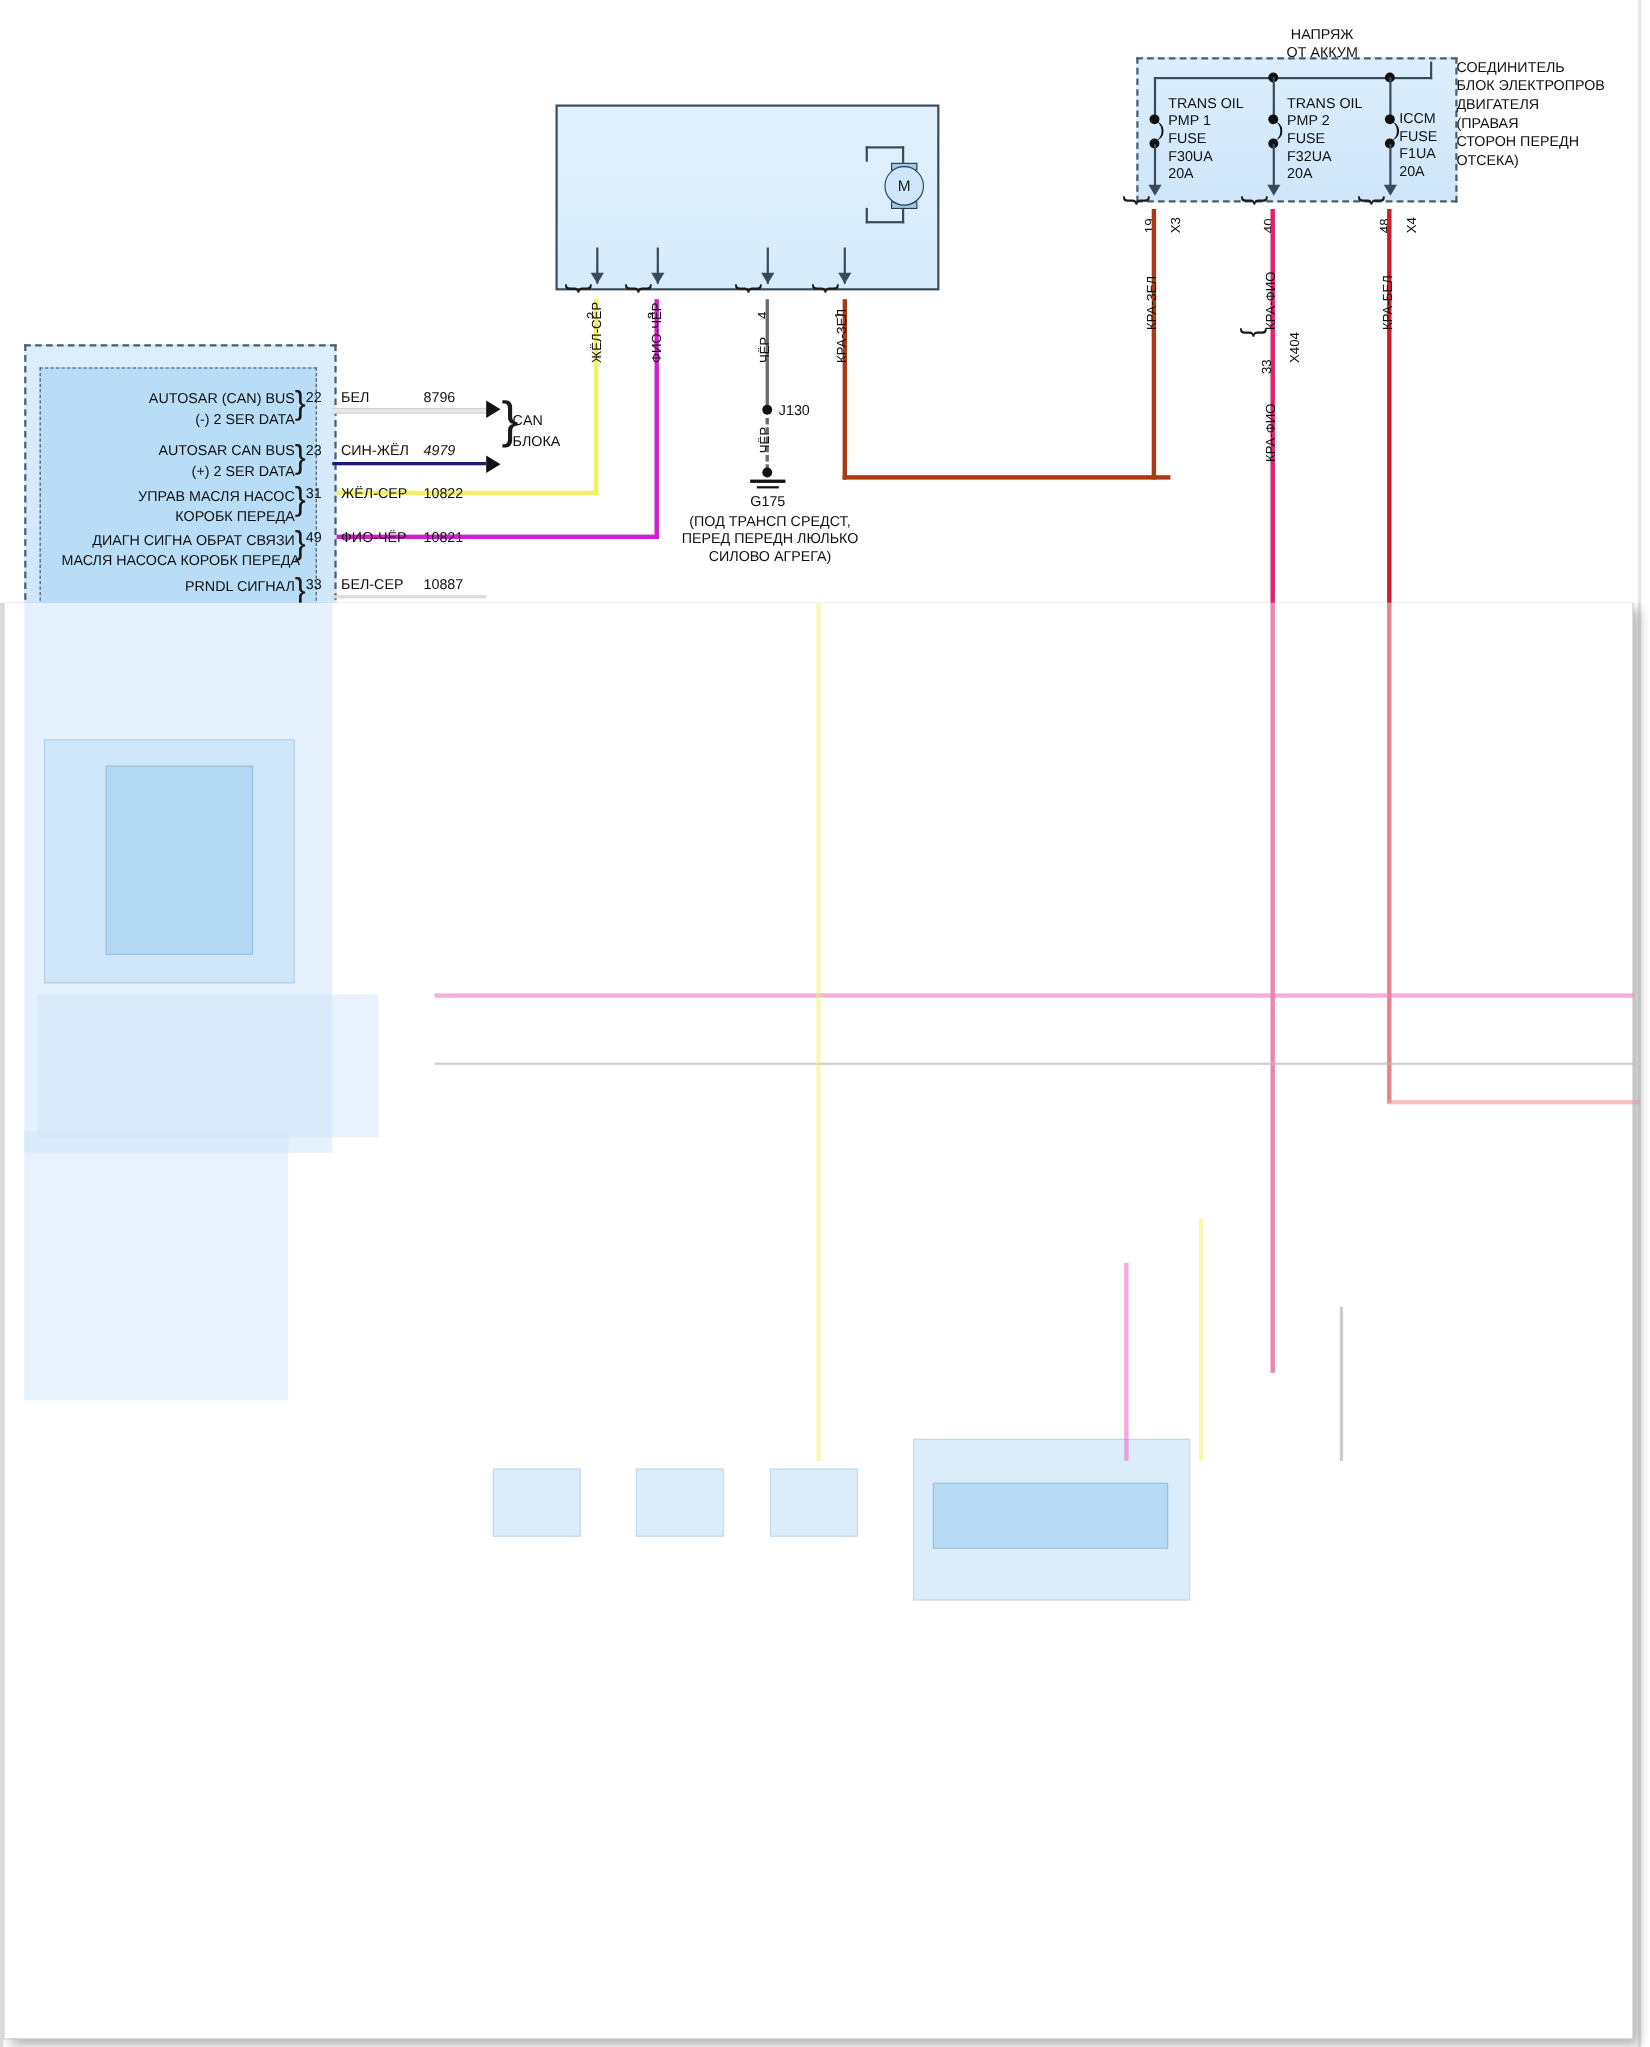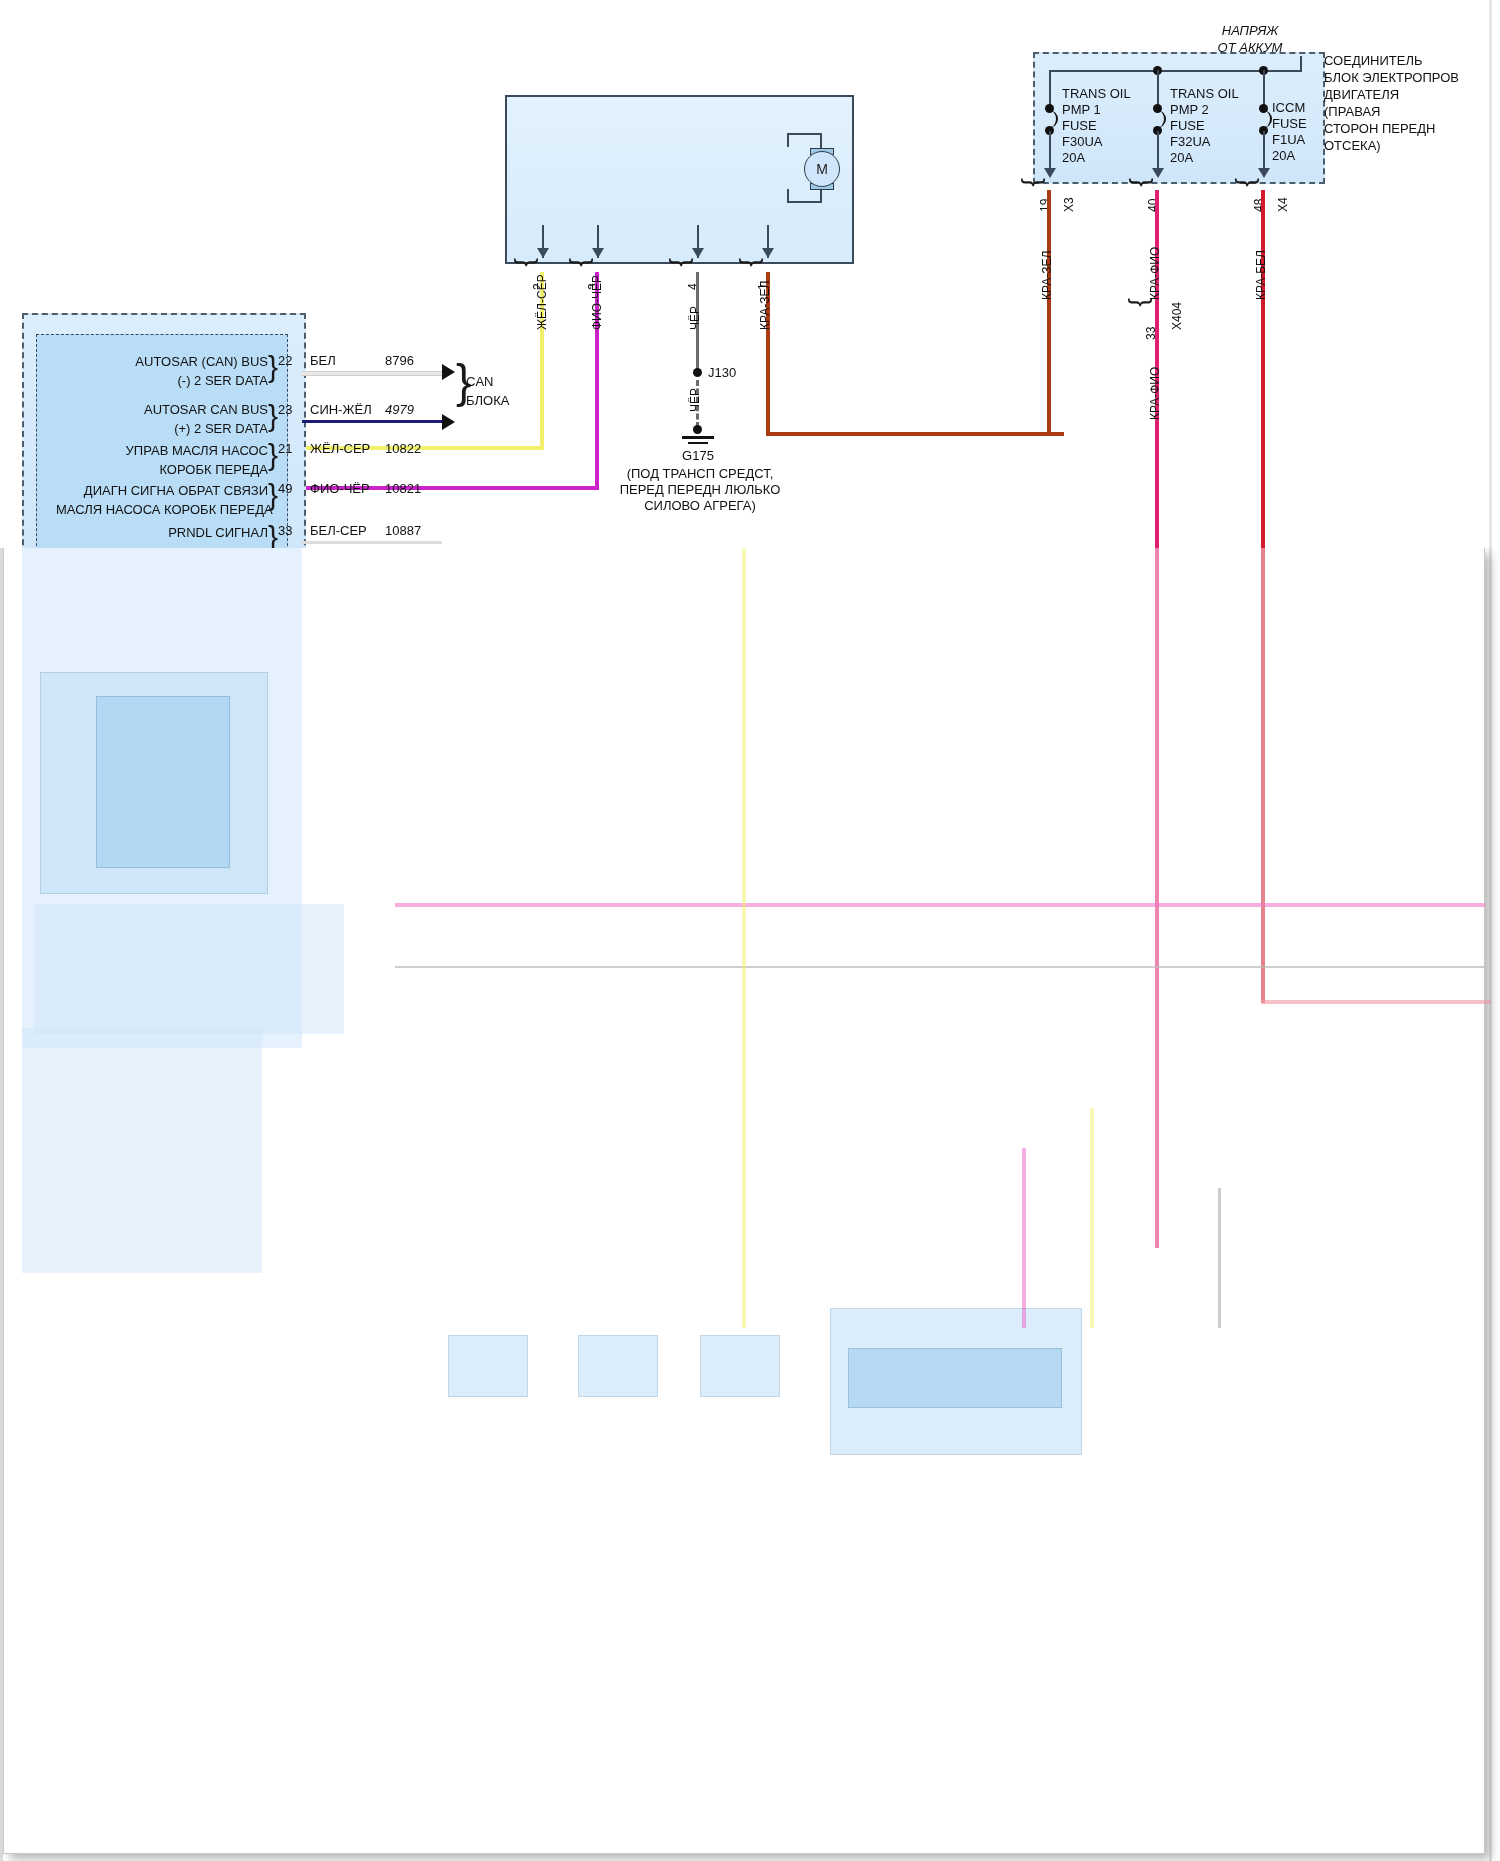--- a/index.html
+++ b/index.html
@@ -119,21 +119,21 @@
   <div class="wire" style="left:302px;top:420px;width:140px;height:3px;background:#1b1b7a;"></div>
 
   <div class="abs" style="left:442px;top:364px;border-top:8px solid transparent;border-bottom:8px solid transparent;border-left:13px solid #111;"></div>
   <div class="abs" style="left:442px;top:414px;border-top:8px solid transparent;border-bottom:8px solid transparent;border-left:13px solid #111;"></div>
   <div class="brace" style="left:456px;top:358px;font-size:46px;">}</div>
   <div class="t" style="left:466px;top:372px;line-height:19px;">CAN
 БЛОКА</div>
 
   <div class="t tr" style="left:90px;top:441px;width:178px;line-height:19px;">УПРАВ МАСЛЯ НАСОС
 КОРОБК ПЕРЕДА</div>
-  <div class="t" style="left:278px;top:441px;">21</div>
+  <div class="t" style="left:278px;top:441px;">31</div>
   <div class="brace" style="left:268px;top:440px;font-size:30px;">}</div>
   <div class="t" style="left:310px;top:441px;">ЖЁЛ-СЕР</div>
   <div class="t" style="left:385px;top:441px;">10822</div>
 
   <div class="t tr" style="left:56px;top:481px;width:212px;line-height:19px;">ДИАГН СИГНА ОБРАТ СВЯЗИ
 МАСЛЯ НАСОСА КОРОБК ПЕРЕДА</div>
   <div class="t" style="left:278px;top:481px;">49</div>
   <div class="brace" style="left:268px;top:480px;font-size:30px;">}</div>
   <div class="t" style="left:310px;top:481px;">ФИО-ЧЁР</div>
   <div class="t" style="left:385px;top:481px;">10821</div>
@@ -144,21 +144,21 @@
   <div class="t" style="left:310px;top:523px;">БЕЛ-СЕР</div>
   <div class="t" style="left:385px;top:523px;">10887</div>
   <div class="wire" style="left:302px;top:541px;width:140px;height:3px;background:#dcdcdc;"></div>
 
   <div class="t tr" style="left:90px;top:549px;width:178px;line-height:19px;">НАПРЯЖЕН ПИТАНИЯ</div>
   <div class="t" style="left:278px;top:549px;">34</div>
   <div class="brace" style="left:268px;top:548px;font-size:30px;">}</div>
   <div class="t" style="left:310px;top:549px;">ЧЁР-СЕР</div>
   <div class="t" style="left:385px;top:549px;">10888</div>
 
-  <div class="t tc" style="left:1180px;top:22px;width:140px;line-height:17px;font-style:italic;">НАПРЯЖ
+  <div class="t tc" style="left:1132px;top:22px;width:140px;line-height:17px;">НАПРЯЖ
 ОТ АККУМ</div>
 
   <div class="box-dash" style="left:1033px;top:52px;width:288px;height:128px;"></div>
 
   <div class="lead" style="left:1049px;top:70px;width:253px;height:2px;"></div>
   <div class="lead" style="left:1300px;top:56px;width:2px;height:16px;"></div>
 
   <div class="lead" style="left:1049px;top:70px;width:2px;height:38px;"></div>
   <div class="dot" style="left:1045px;top:104px;"></div>
   <div class="abs" style="left:1044px;top:110px;width:12px;height:18px;border-right:2px solid #111;border-radius:0 9px 9px 0;"></div>

